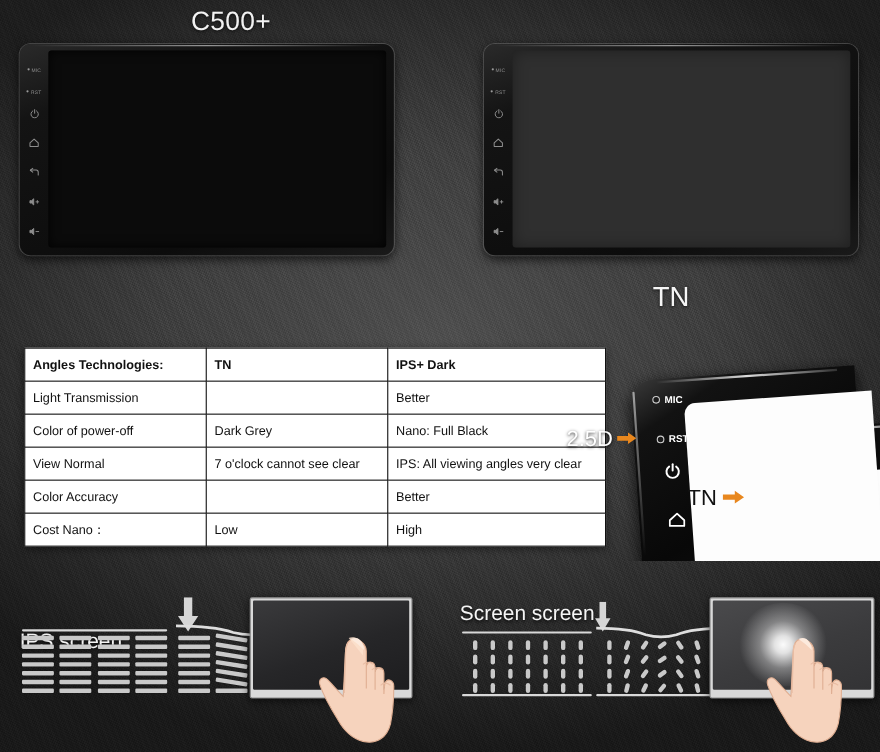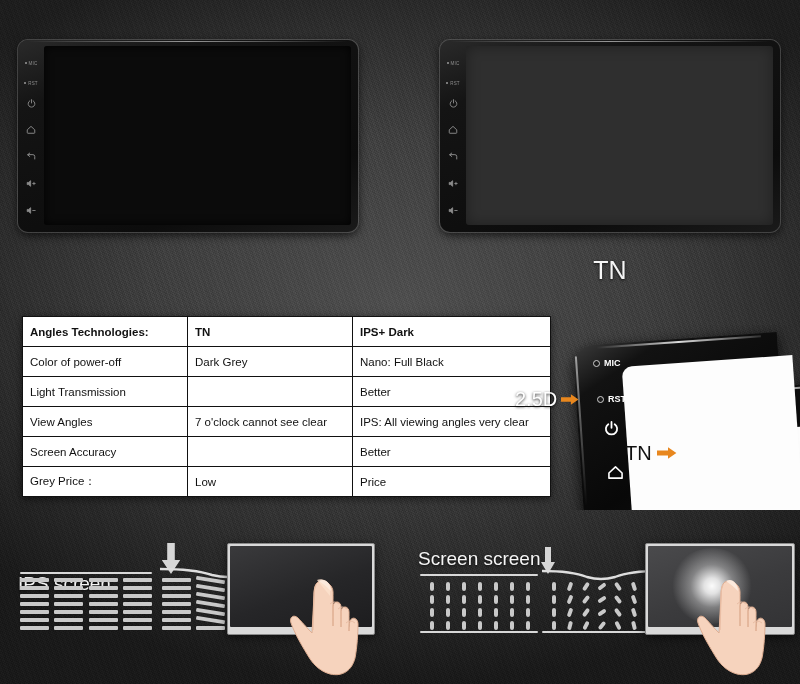--- a/index.html
+++ b/index.html
@@ -233,20 +233,21 @@
     border-radius: 50%;
     background: radial-gradient(circle, rgba(255,255,255,0.98) 0%, rgba(255,255,255,0.85) 14%, rgba(255,255,255,0.35) 38%, rgba(255,255,255,0.0) 70%);
   }
   .hand { position: absolute; }
 </style>
 </head>
 <body>
 
 <div class="page">
 
+  <div class="dev-title" style="left:60px; top:6px; width:300px;">C500+</div>
 
 
   <div class="unit" style="left:18px; top:40px; width:340px; height:192px;">
     <div class="unit-side">
       <div class="side-btn pin">
         <span class="pin-dot"></span>
           <span>MIC</span>
       </div>
       <div class="side-btn pin">
         <span class="pin-dot"></span>
@@ -332,43 +333,43 @@
   <div class="sub-title" style="left:460px; top:256px; width:300px;">TN</div>
 
   <table class="cmp-table" style="left:22px; top:316px; width:483px;">
     <tbody>
       <tr class="head">
         <td class="col-a">Angles Technologies:</td>
         <td class="col-b">TN</td>
         <td class="col-c">IPS+ Dark</td>
       </tr>
       <tr>
+        <td class="col-a">Light Transmission</td>
+        <td class="col-b"></td>
+        <td class="col-c">Better</td>
+      </tr>
+      <tr>
         <td class="col-a">Color of power-off</td>
         <td class="col-b">Dark Grey</td>
         <td class="col-c">Nano: Full Black</td>
       </tr>
       <tr>
-        <td class="col-a">Light Transmission</td>
+        <td class="col-a">View Normal</td>
+        <td class="col-b">7 o'clock cannot see clear</td>
+        <td class="col-c">IPS: All viewing angles very clear</td>
+      </tr>
+      <tr>
+        <td class="col-a">Color Accuracy</td>
         <td class="col-b"></td>
         <td class="col-c">Better</td>
       </tr>
       <tr>
-        <td class="col-a">View Angles</td>
-        <td class="col-b">7 o'clock cannot see clear</td>
-        <td class="col-c">IPS: All viewing angles very clear</td>
-      </tr>
-      <tr>
-        <td class="col-a">Screen Accuracy</td>
-        <td class="col-b"></td>
-        <td class="col-c">Better</td>
-      </tr>
-      <tr>
-        <td class="col-a">Grey Price：</td>
+        <td class="col-a">Cost Nano：</td>
         <td class="col-b">Low</td>
-        <td class="col-c">Price</td>
+        <td class="col-c">High</td>
       </tr>
     </tbody>
   </table>
 
   <div class="bezel-wrap" style="left:560px; top:325px; width:240px; height:185px;">
 
     <div class="panel" style="left:118px; top:62px; width:185px; height:150px; border-radius:26px 0 0 0; transform:rotate(-4deg);">
       <div class="glass" style="left:56px; top:42px; right:-20px; bottom:-20px; border-radius:16px 0 0 0;"></div>
       <div class="hilite" style="left:30px; top:2px; width:140px;"></div>
     </div>

